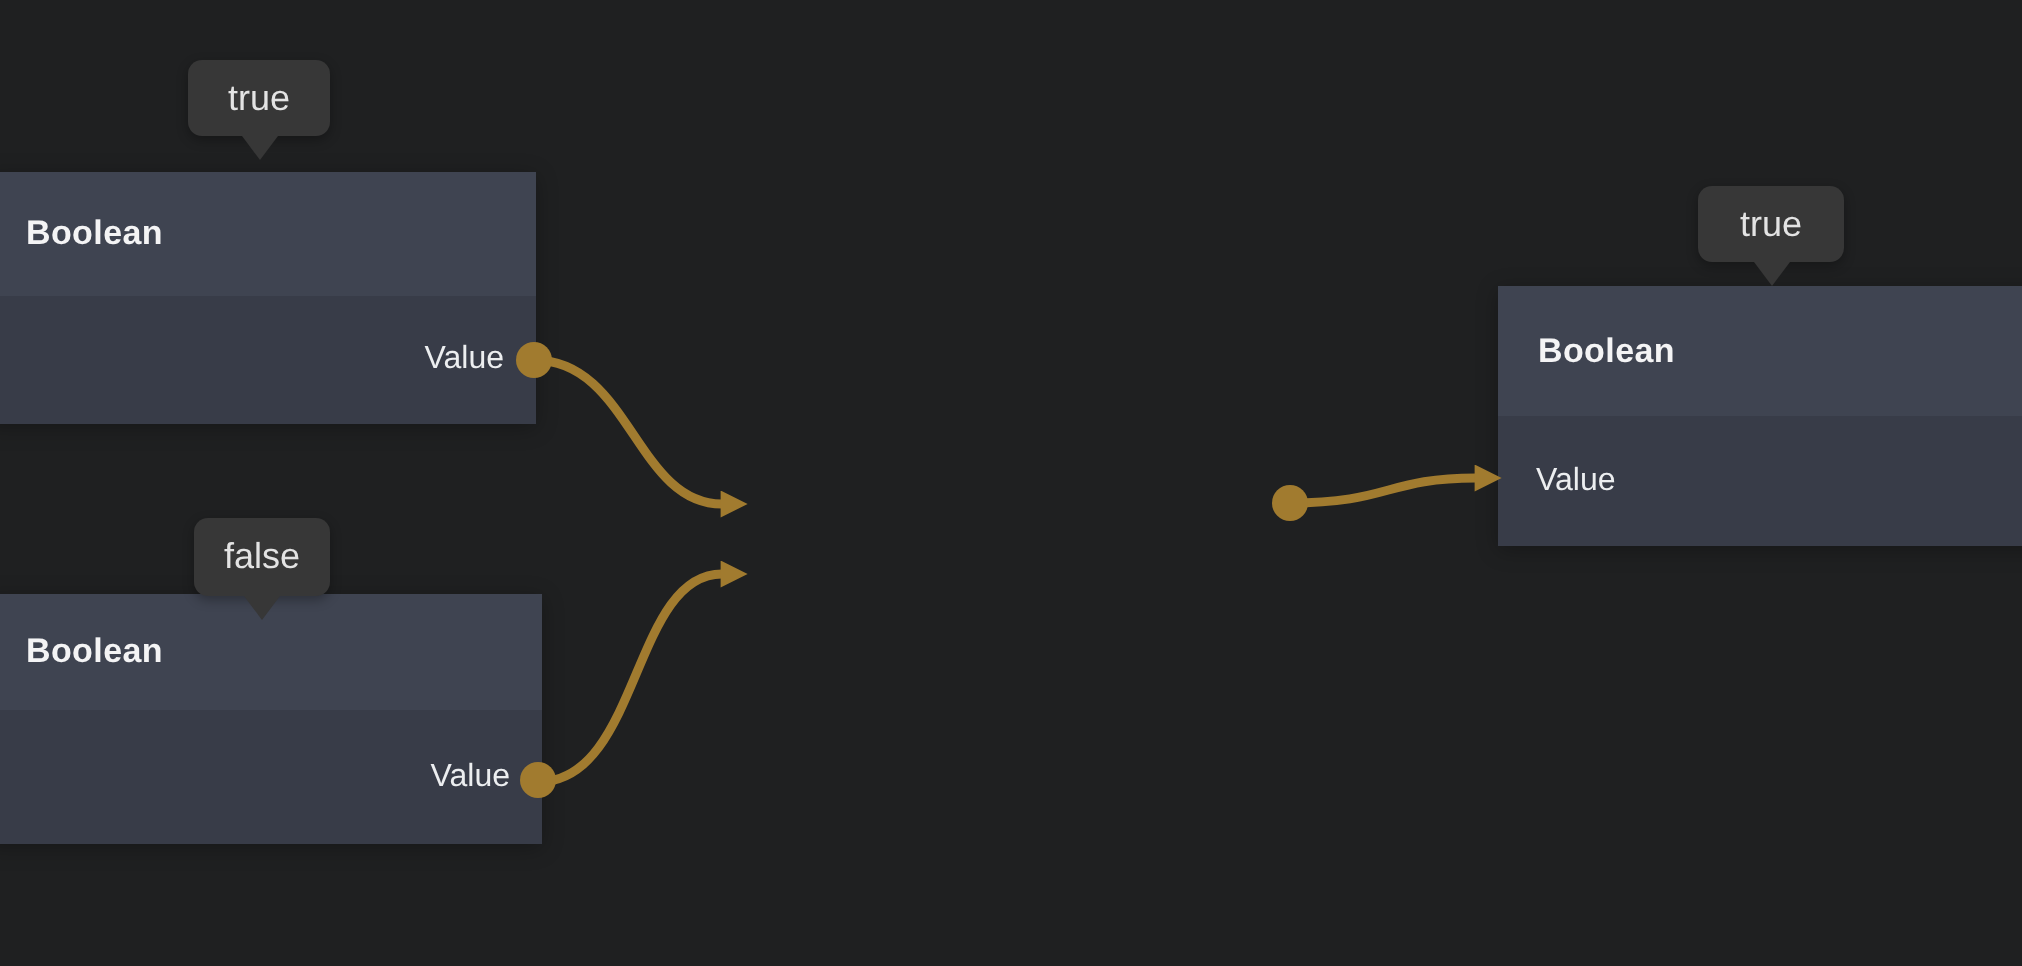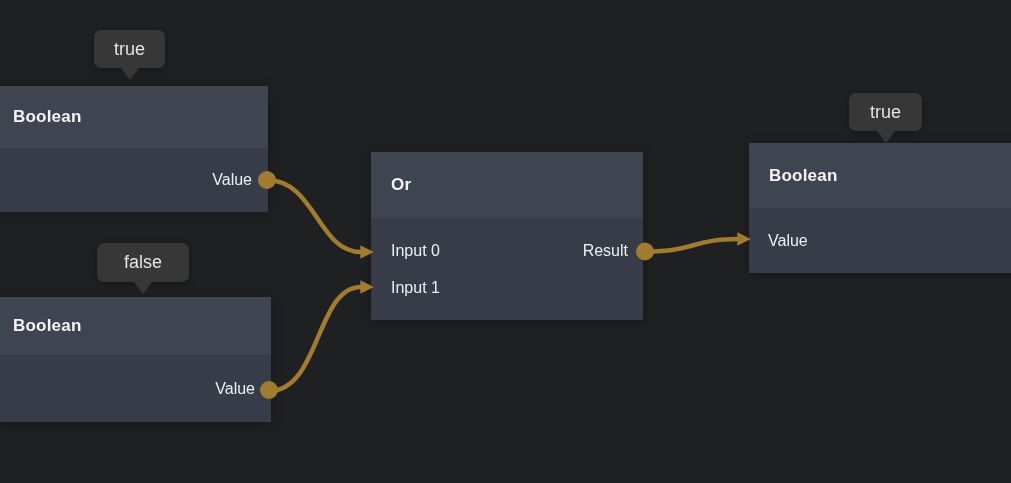--- a/index.html
+++ b/index.html
@@ -94,50 +94,36 @@
     <div class="node-header" style="height:58px;">
       <span>Boolean</span>
     </div>
     <div class="node-body" style="height:67px;">
       <div class="row single out">
         <span>Value</span>
       </div>
     </div>
   </div>
 
-  <div class="node" style="left:371px;top:152px;width:272px;">
-    <div class="node-header" style="height:66px;">
-      <span>Or</span>
-    </div>
-    <div class="node-body or-body" style="height:102px;">
-      <div class="or-row">
-        <span>Input 0</span>
-        <span>Result</span>
-      </div>
-      <div class="or-row">
-        <span>Input 1</span>
-      </div>
-    </div>
-  </div>
 
   <div class="node" style="left:749px;top:143px;width:290px;">
     <div class="node-header" style="height:65px;">
       <span>Boolean</span>
     </div>
     <div class="node-body" style="height:65px;">
       <div class="row single in">
         <span>Value</span>
       </div>
     </div>
   </div>
 
   <div class="tooltip" style="left:94px;top:30px;width:71px;height:38px;">
     <span>true</span>
   </div>
-  <div class="tooltip" style="left:97px;top:243px;width:92px;height:39px;">
+  <div class="tooltip" style="left:97px;top:259px;width:68px;height:39px;">
     <span>false</span>
   </div>
   <div class="tooltip" style="left:849px;top:93px;width:73px;height:38px;">
     <span>true</span>
   </div>
 
   <svg class="wires" width="1011" height="483" viewBox="0 0 1011 483">
     <defs>
       <marker id="arrow" viewBox="0 0 10 10" refX="0.5" refY="5" markerWidth="4" markerHeight="3" orient="auto">
         <path d="M0,0 L10,5 L0,10 z" fill="#a17b2f"></path>

